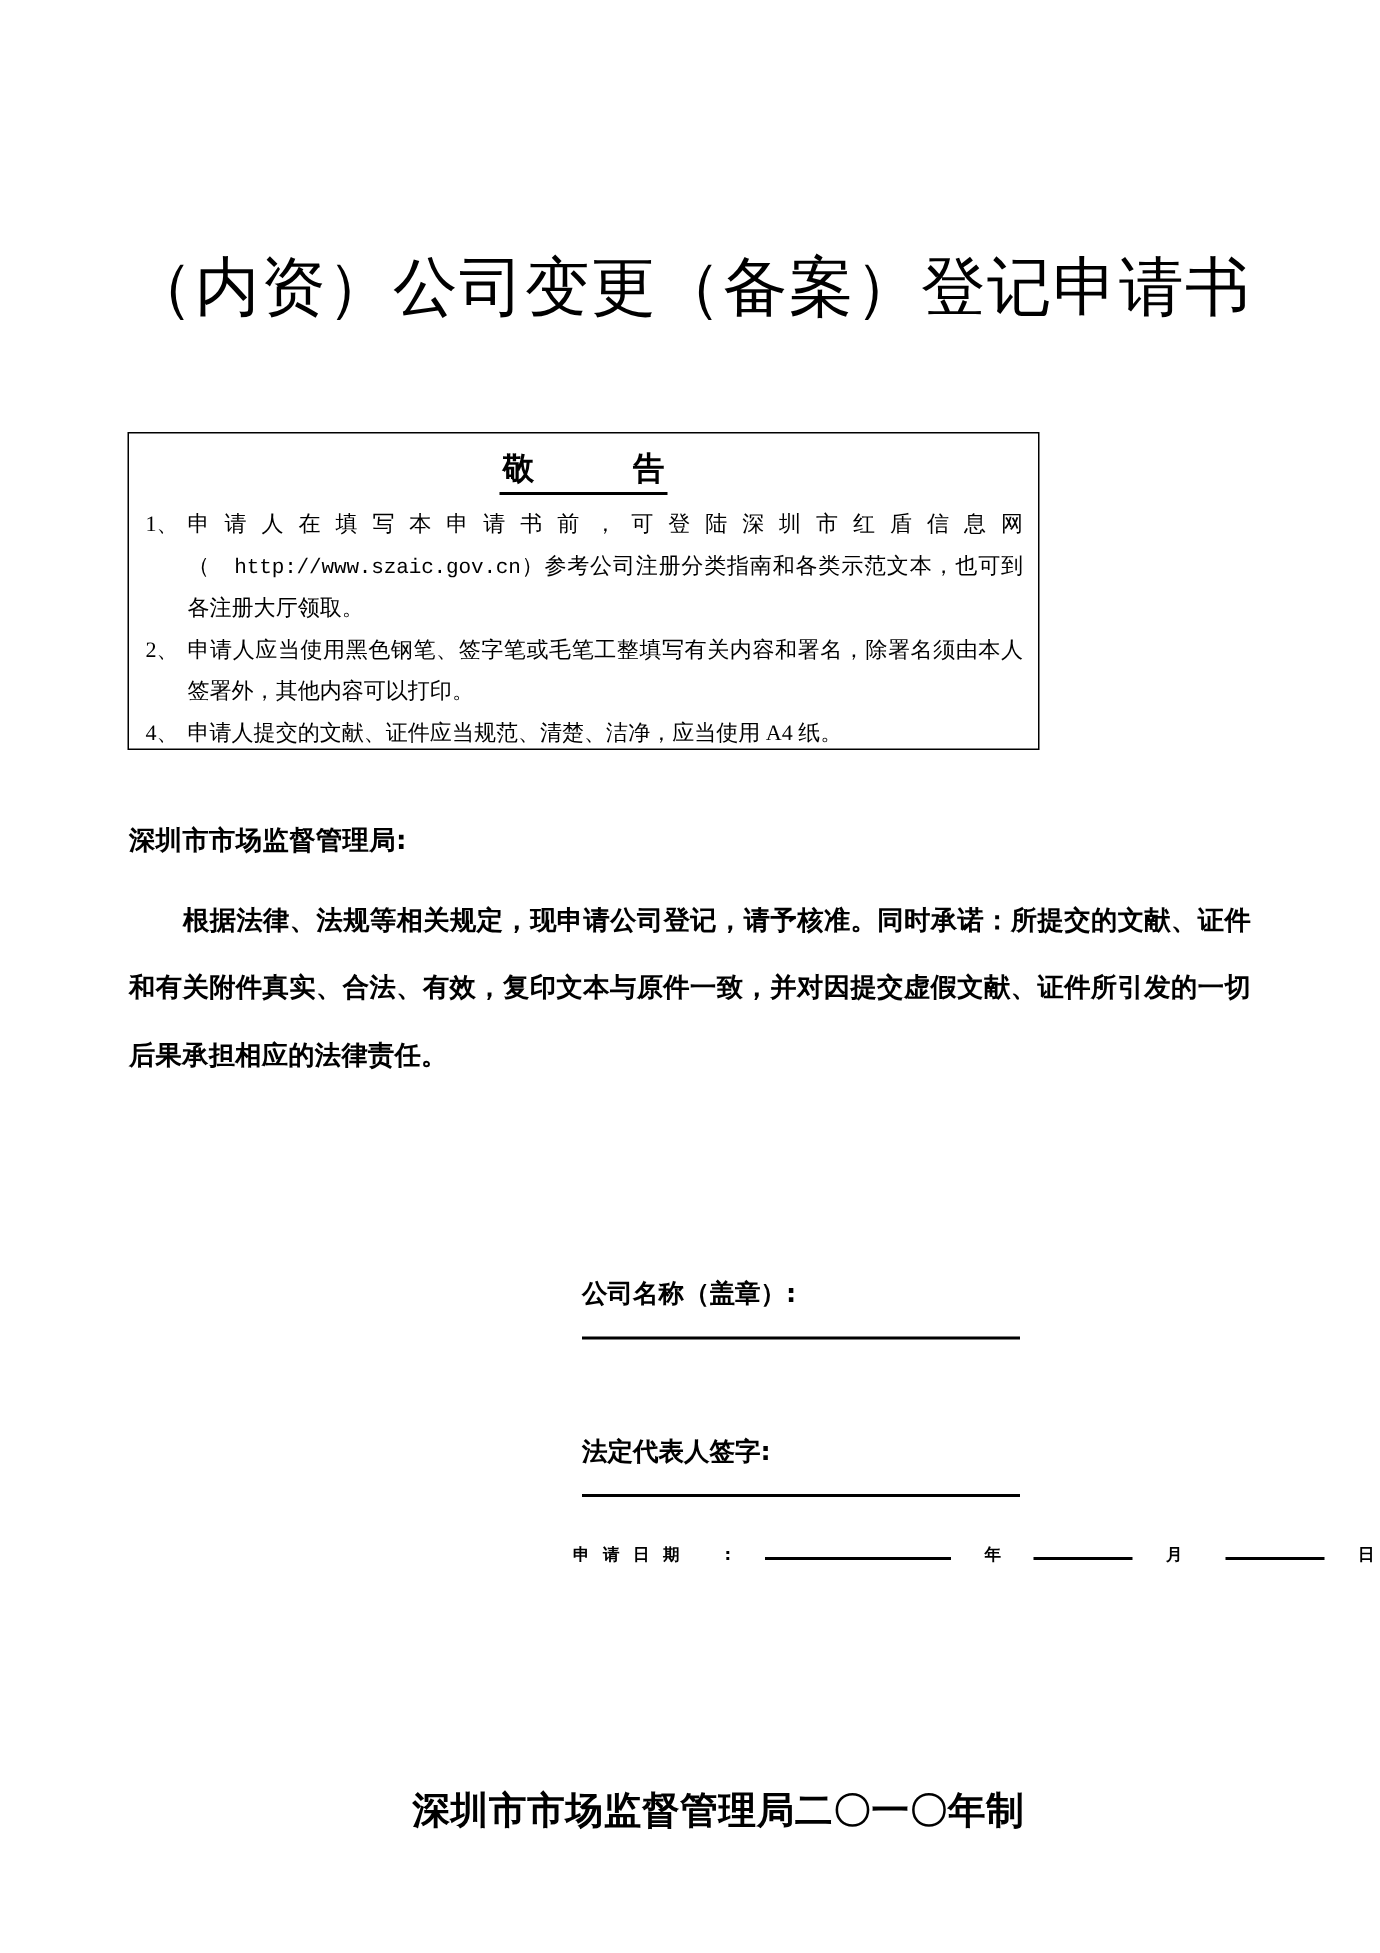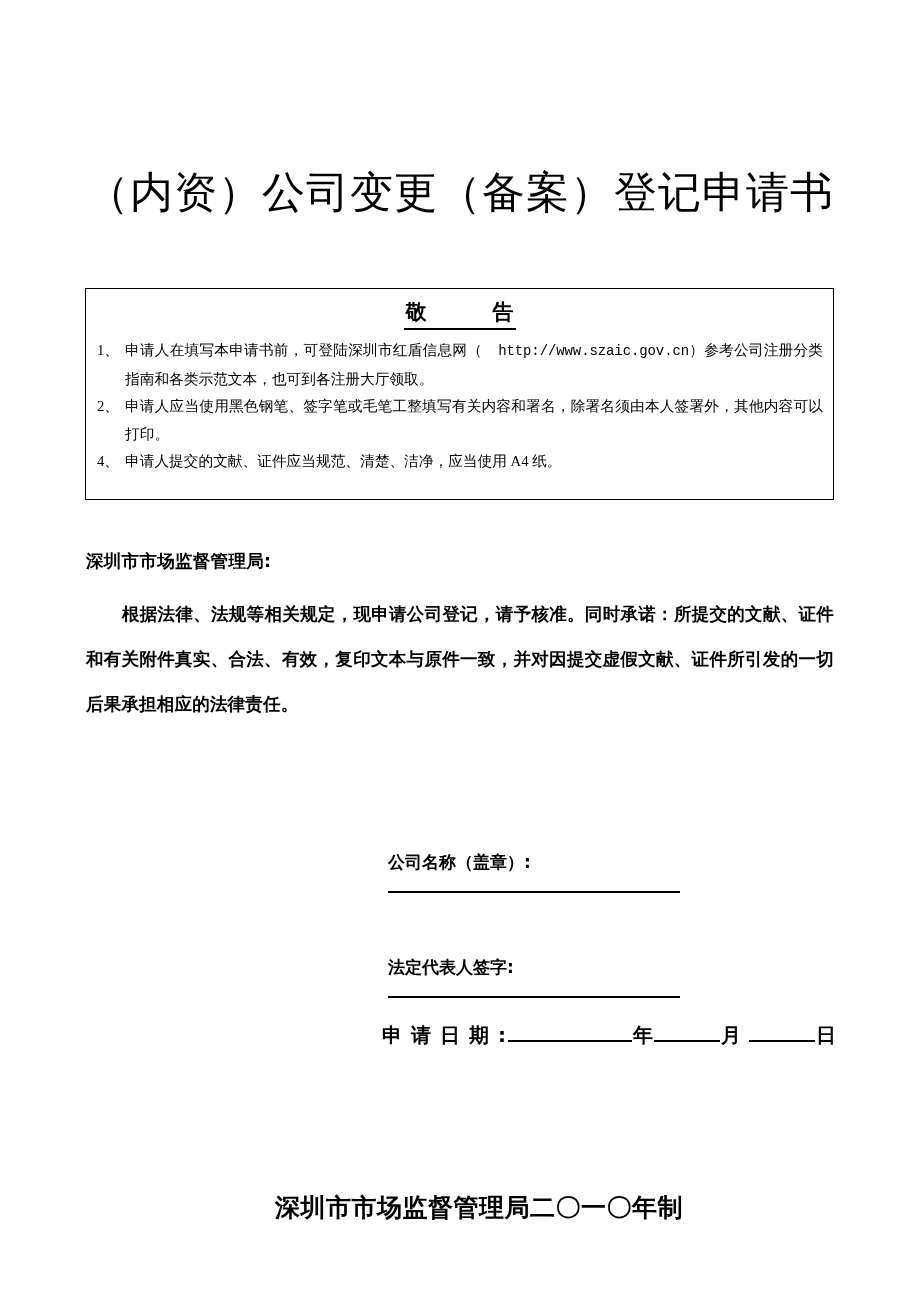--- a/index.html
+++ b/index.html
@@ -36,21 +36,21 @@
     letter-spacing: 1px;
     font-weight: normal;
     white-space: nowrap;
   }
 
   
   .notice-box {
     position: absolute;
     left: 85px;
     top: 288px;
-    width: 749px;
+    width: 608px;
     height: 212px;
     border: 1.6px solid #000000;
     box-sizing: border-box;
   }
   .notice-heading {
     position: absolute;
     left: 0;
     top: 8px;
     width: 100%;
     text-align: center;
@@ -148,23 +148,24 @@
   .sig-legal .sig-blank { width: 292px; }
 
   
   .date-row {
     position: absolute;
     left: 382px;
     top: 1022px;
     display: flex;
     align-items: baseline;
     font-family: "DejaVu Sans", "Liberation Sans", sans-serif;
-    font-size: 20px;
-    font-weight: bold;
-    white-space: nowrap;
+    font-size: 11px;
+    font-weight: bold;
+    white-space: nowrap;
+    gap: 21px;
   }
   .date-label {
     letter-spacing: 9px;
   }
   .date-colon { margin-right: 2px; }
   .blank-year  { display: inline-block; border-bottom: 2px solid #000; width: 124px; height: 16px; }
   .blank-month { display: inline-block; border-bottom: 2px solid #000; width: 66px; height: 16px; }
   .blank-day   { display: inline-block; border-bottom: 2px solid #000; width: 66px; height: 16px; margin-left: 7px; }
   .unit { padding: 0 1px; }
 

